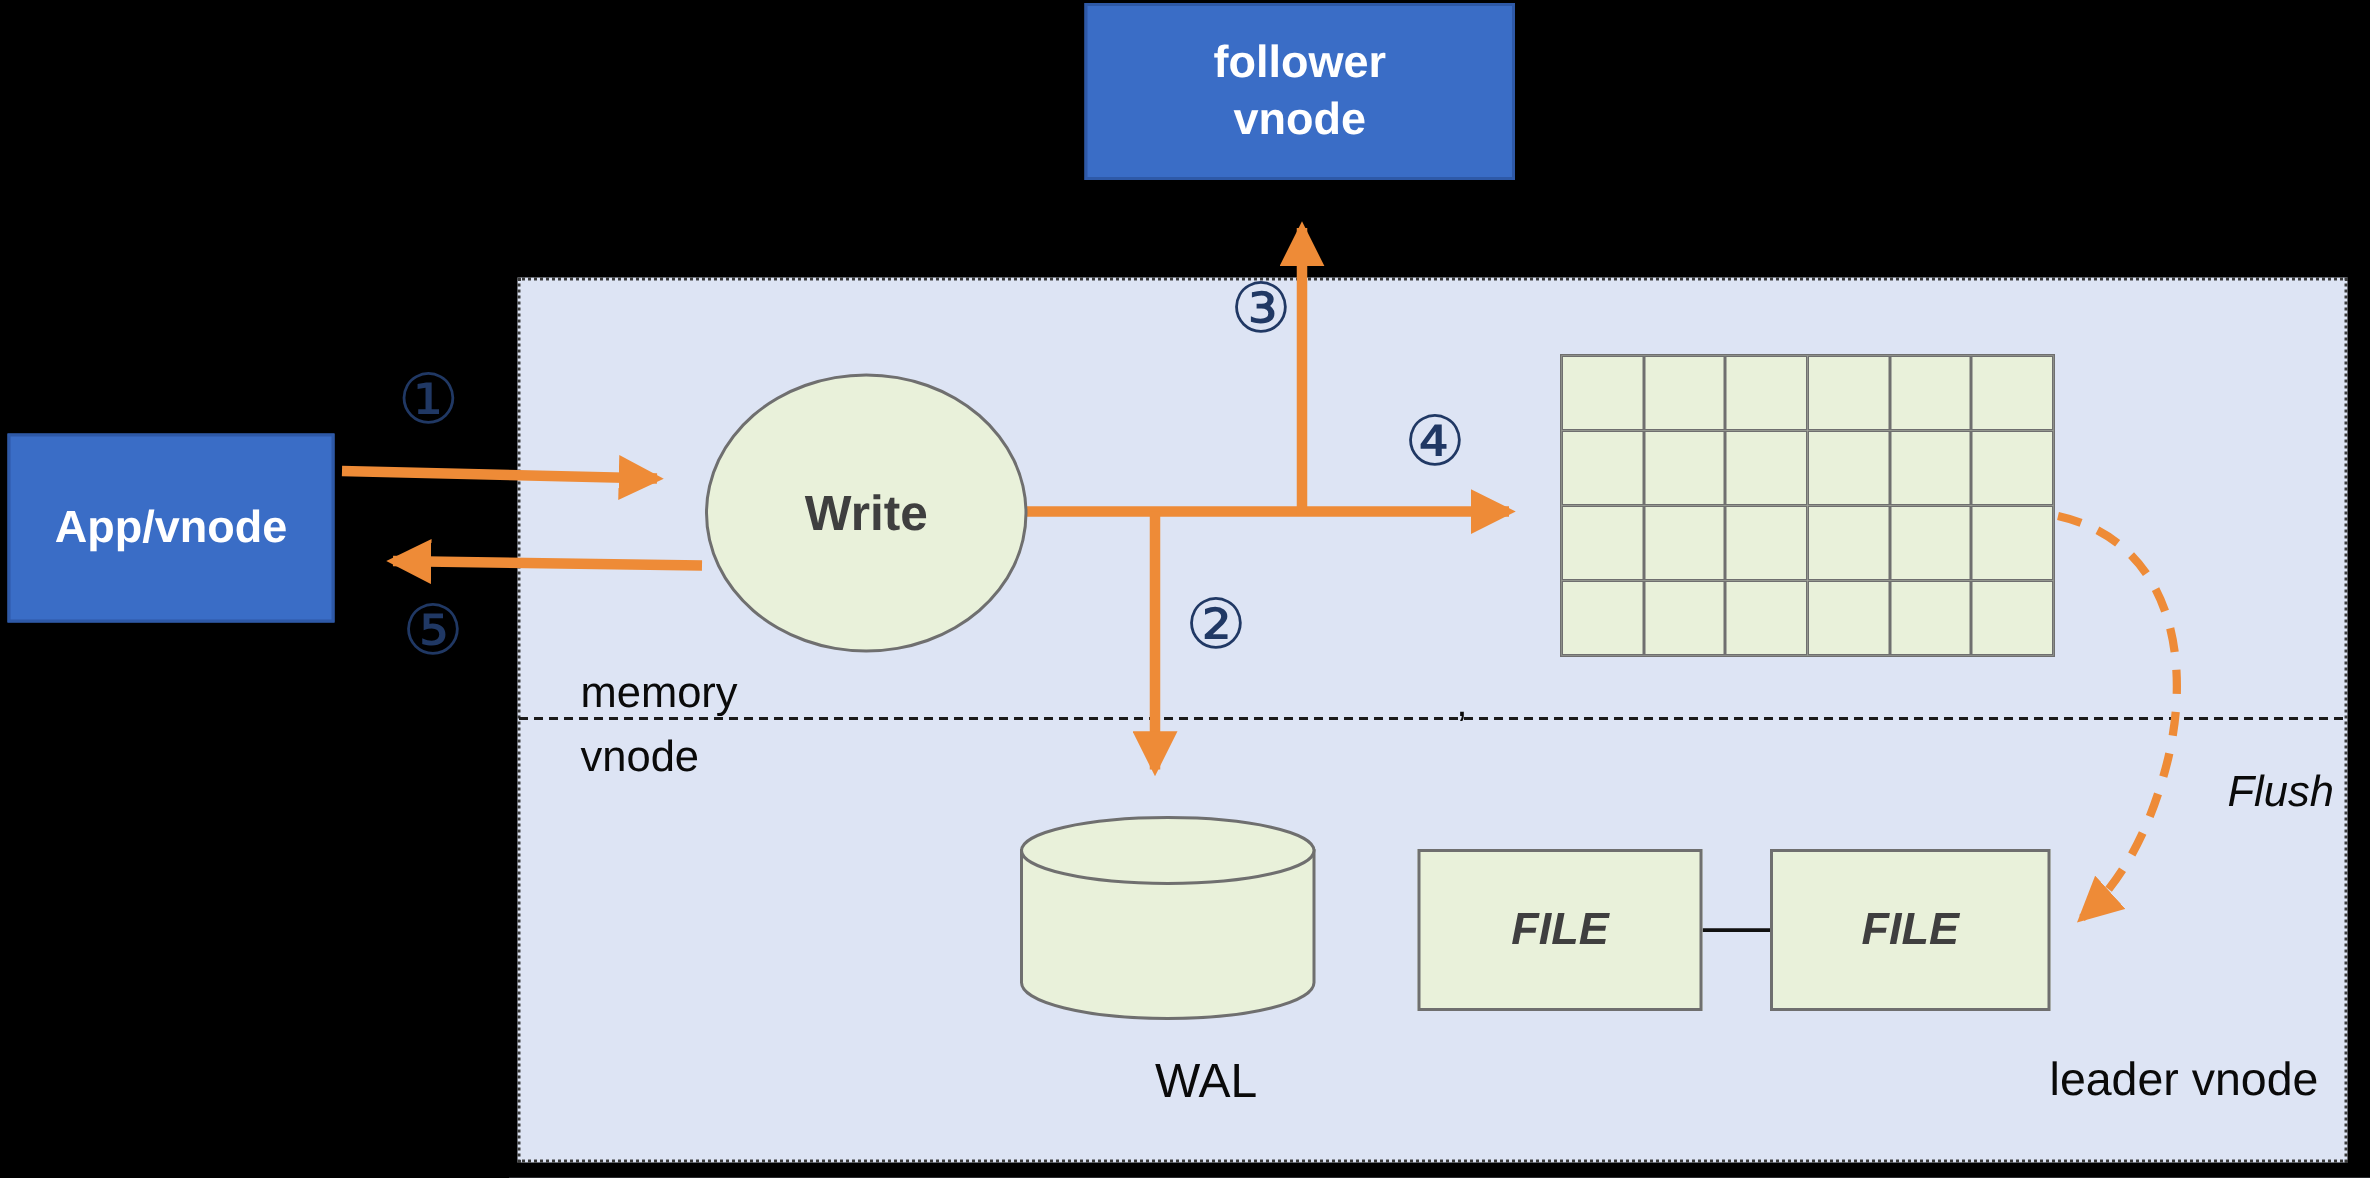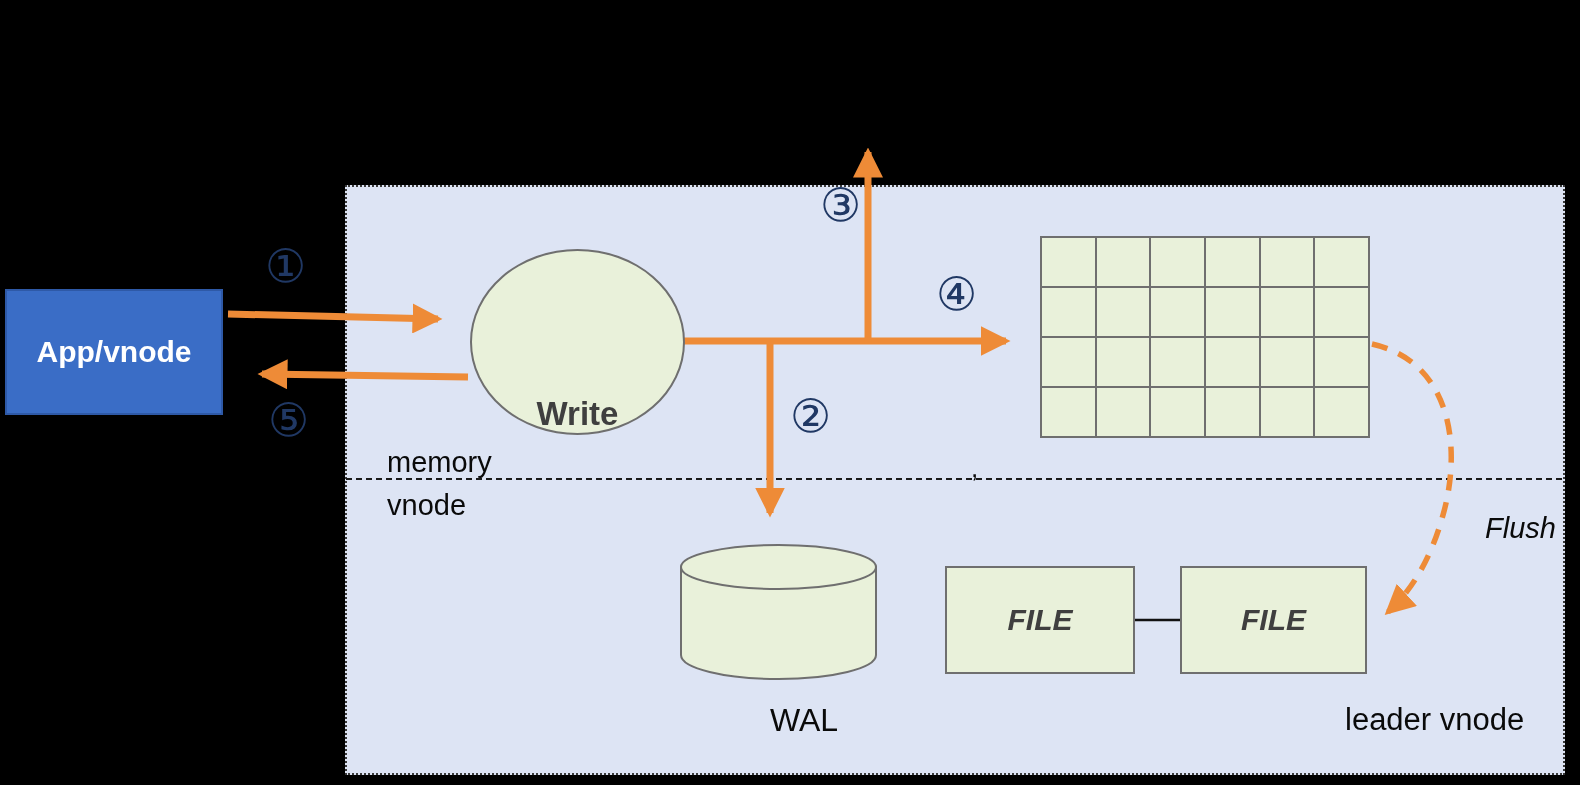--- a/index.html
+++ b/index.html
@@ -43,21 +43,21 @@
     box-sizing:border-box;
   }
   .follower{left:723px;top:2px;width:287px;height:118px;}
   .app{left:5px;top:289px;width:218px;height:126px;}
   
   .write-ellipse{
     left:470px;top:249px;width:215px;height:186px;
     background:var(--green);
     border:2px solid var(--gray);
     border-radius:50%;
-    display:flex;align-items:flex-end;justify-content:center;
+    display:flex;align-items:center;justify-content:center;
     font-size:33px;font-weight:bold;color:#3f3f3f;
     box-sizing:border-box;
   }
   
   .memgrid{
     left:1040px;top:236px;width:330px;height:202px;
     display:grid;
     border:1px solid var(--gray);
     background:var(--gray);
     gap:0;
@@ -76,21 +76,21 @@
     box-sizing:border-box;
     font-style:italic;
   }
   .file1{left:945px;top:566px;width:190px;height:108px;}
   .file2{left:1180px;top:566px;width:187px;height:108px;}
   
   .lbl{color:#0a0a0a;font-size:29px;line-height:32px;white-space:nowrap;margin-left:25px;}
   .memory-lbl{left:362px;top:446px;}
   .disk-lbl{left:362px;top:489px;}
   .wal-lbl{left:745px;top:704px;font-size:32px;}
-  .leader-lbl{left:1320px;top:704px;width:222px;text-align:left;font-size:31px;}
+  .leader-lbl{left:1320px;top:704px;width:222px;text-align:center;font-size:31px;}
   .flush-lbl{left:1460px;top:512px;font-style:italic;}
   .tick-lbl{left:946px;top:452px;font-size:26px;}
   
   .step{
     color:var(--navy);
     font-size:46px;line-height:46px;
     font-family:"DejaVu Sans",sans-serif;
   }
   .s1{left:265px;top:243px;}
   .s2{left:790px;top:393px;}
@@ -126,20 +126,24 @@
     <line x1="770" y1="341" x2="770" y2="513" stroke="#ee8b37" stroke-width="7" marker-end="url(#ah)"></line>
 
     <path d="M 1372 344 C 1452 362 1462 448 1443 515 C 1430 562 1410 592 1388 612" fill="none" stroke="#ee8b37" stroke-width="5.5" stroke-dasharray="16 12" marker-end="url(#ah)"></path>
 
     <path d="M 681 567 L 681 655 A 97.5 24 0 0 0 876 655 L 876 567 Z" fill="#e9f1da" stroke="#6f6f6f" stroke-width="2"></path>
     <ellipse cx="778.5" cy="567" rx="97.5" ry="22" fill="#e9f1da" stroke="#6f6f6f" stroke-width="2"></ellipse>
 
     <line x1="1135" y1="620" x2="1180" y2="620" stroke="#111111" stroke-width="2.5"></line>
   </svg>
 
+  <div class="abs blue-box follower">
+    <span>follower</span>
+    <span>vnode</span>
+  </div>
 
   <div class="abs blue-box app">
     <span>App/vnode</span>
   </div>
 
   <div class="abs write-ellipse">
     <span>Write</span>
   </div>
 
   <div class="abs memgrid" style="grid-template-columns: repeat(6, 1fr);">

